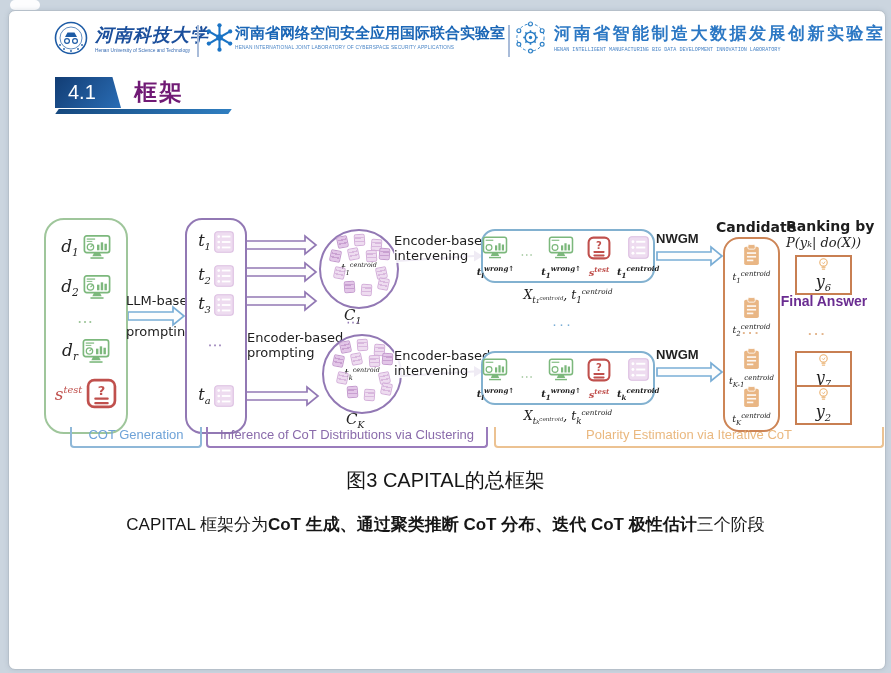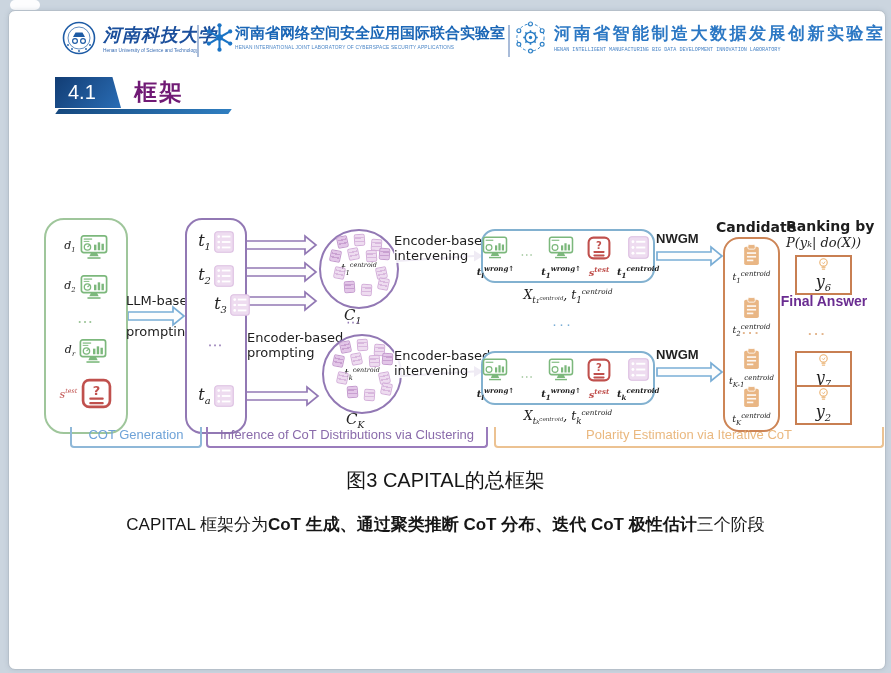--- a/index.html
+++ b/index.html
@@ -25,21 +25,21 @@
 
   
   .math{font-family:"DejaVu Serif",serif;font-style:italic;color:#222;}
   .math sub{font-size:62%;font-style:italic;}
   .math sup{font-size:58%;font-style:italic;}
   .hand{font-family:"DejaVu Sans",sans-serif;color:#1d1d1d;}
 
   
   .docs-box{position:absolute;left:44px;top:218px;width:80px;height:212px;border:2.5px solid #9fc69b;border-radius:20px;background:#fff;}
   .doc-row{position:absolute;left:0;width:100%;display:flex;align-items:center;justify-content:center;gap:4px;}
-  .doc-label{font-size:11px;}
+  .doc-label{font-size:17px;}
   .stest-label{color:#c0504d;}
   .green-dots{color:#9fc69b;font-size:16px;letter-spacing:2px;}
 
   .cot-box{position:absolute;left:185px;top:218px;width:58px;height:212px;border:2.5px solid #9278b4;border-radius:17px;background:#fff;}
   .cot-row{position:absolute;left:0;width:100%;display:flex;align-items:center;justify-content:center;gap:3px;}
   .cot-label{font-size:16px;}
   .purple-dots{color:#9278b4;font-size:15px;letter-spacing:2px;}
 
   .cluster{position:absolute;width:76px;height:76px;border:2px solid #9278b4;border-radius:50%;background:#fff;}
   .chip{position:absolute;width:9px;height:10px;border-radius:2px;background:linear-gradient(#eedcf0 22%,#d9b8de 22% 36%,#eedcf0 36% 58%,#d9b8de 58% 72%,#eedcf0 72%);border:1px solid #d3aed9;}
@@ -83,21 +83,21 @@
   .lbl2{line-height:15px;font-size:13px;}
 </style>
 </head>
 <body>
 
 <div class="page">
 
   <div class="slide-tab"></div>
   <div class="slide"></div>
 
-  <div class="abs" style="left:62px;top:21px;display:flex;gap:7px;align-items:center;">
+  <div class="abs" style="left:54px;top:21px;display:flex;gap:7px;align-items:center;">
     <svg width="34" height="34" viewBox="0 0 34 34">
       <circle cx="17" cy="17" r="15.5" fill="none" stroke="#1d5ba5" stroke-width="1.6"></circle>
       <circle cx="17" cy="17" r="11" fill="none" stroke="#1d5ba5" stroke-width=".7"></circle>
       <path d="M11 16 h12 l-2.5 -4.5 h-7 z" fill="#1d5ba5"></path>
       <circle cx="13" cy="20" r="2.4" fill="none" stroke="#1d5ba5" stroke-width="1.2"></circle>
       <circle cx="21" cy="20" r="2.4" fill="none" stroke="#1d5ba5" stroke-width="1.2"></circle>
       <circle cx="6" cy="24" r=".9" fill="#1d5ba5"></circle>
         <circle cx="10" cy="28" r=".9" fill="#1d5ba5"></circle>
       <circle cx="17" cy="30" r=".9" fill="#1d5ba5"></circle>
         <circle cx="24" cy="28" r=".9" fill="#1d5ba5"></circle>
@@ -282,21 +282,21 @@
         <g fill="#fff">
             <circle cx="5.2" cy="6" r="1.5"></circle>
             <circle cx="5.2" cy="12" r="1.5"></circle>
             <circle cx="5.2" cy="18" r="1.5"></circle>
         <rect x="8.6" y="5" width="9.5" height="2"></rect>
             <rect x="8.6" y="11" width="9.5" height="2"></rect>
             <rect x="8.6" y="17" width="9.5" height="2"></rect>
           </g>
       </svg>
     </div>
-    <div class="cot-row" style="top:74px;padding-left:16px;">
+    <div class="cot-row" style="top:74px;">
       <span class="math cot-label"><i>t</i><sub>3</sub></span>
       <svg width="20" height="22" viewBox="0 0 22 24">
         <rect x=".8" y=".8" width="20.4" height="22.4" rx="3" fill="#eedcf0" stroke="#dcbfe1" stroke-width="1.2"></rect>
         <g fill="#fff">
             <circle cx="5.2" cy="6" r="1.5"></circle>
             <circle cx="5.2" cy="12" r="1.5"></circle>
             <circle cx="5.2" cy="18" r="1.5"></circle>
         <rect x="8.6" y="5" width="9.5" height="2"></rect>
             <rect x="8.6" y="11" width="9.5" height="2"></rect>
             <rect x="8.6" y="17" width="9.5" height="2"></rect>

